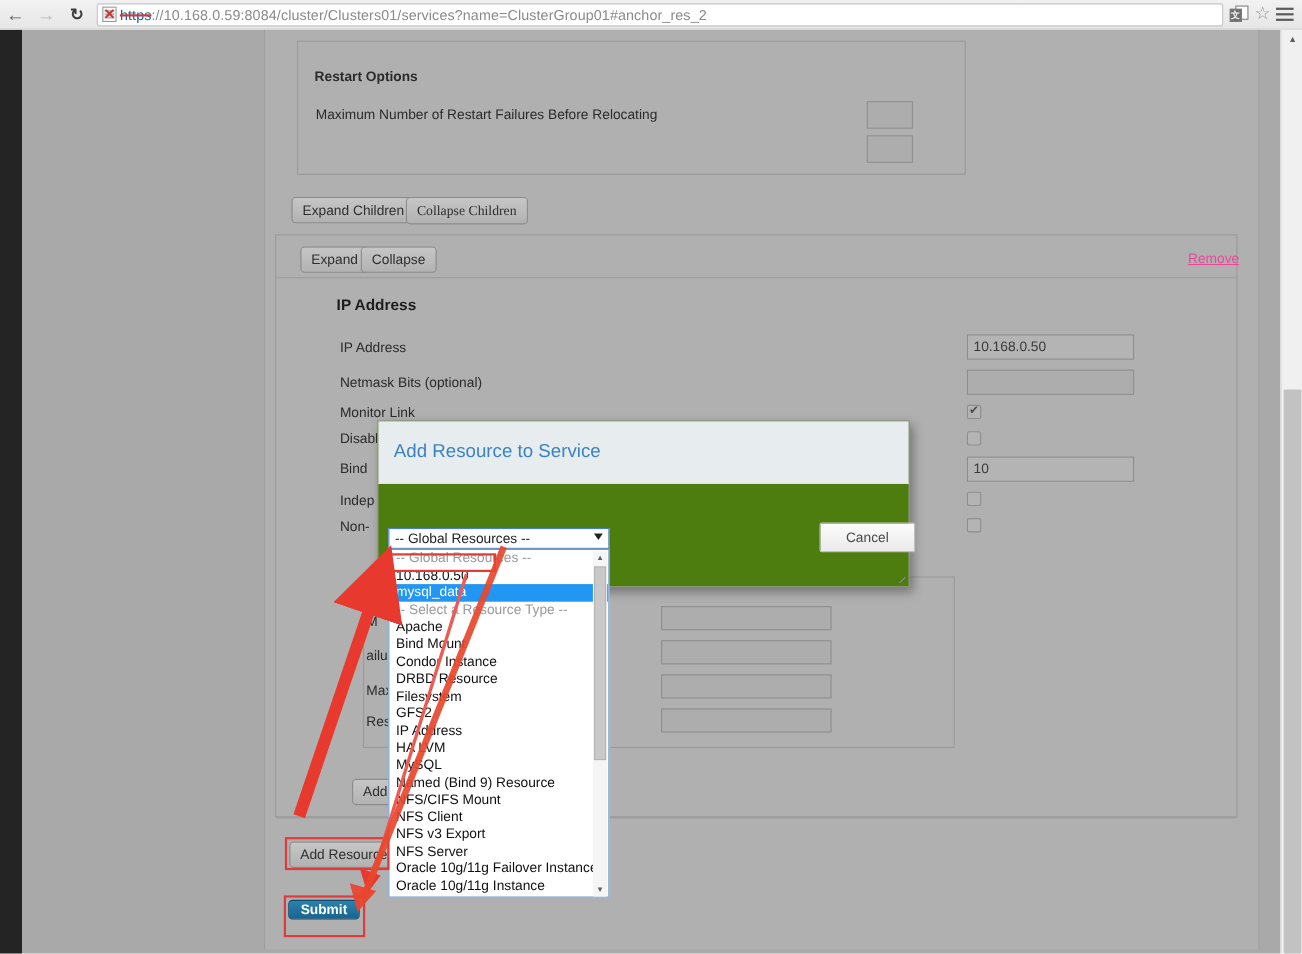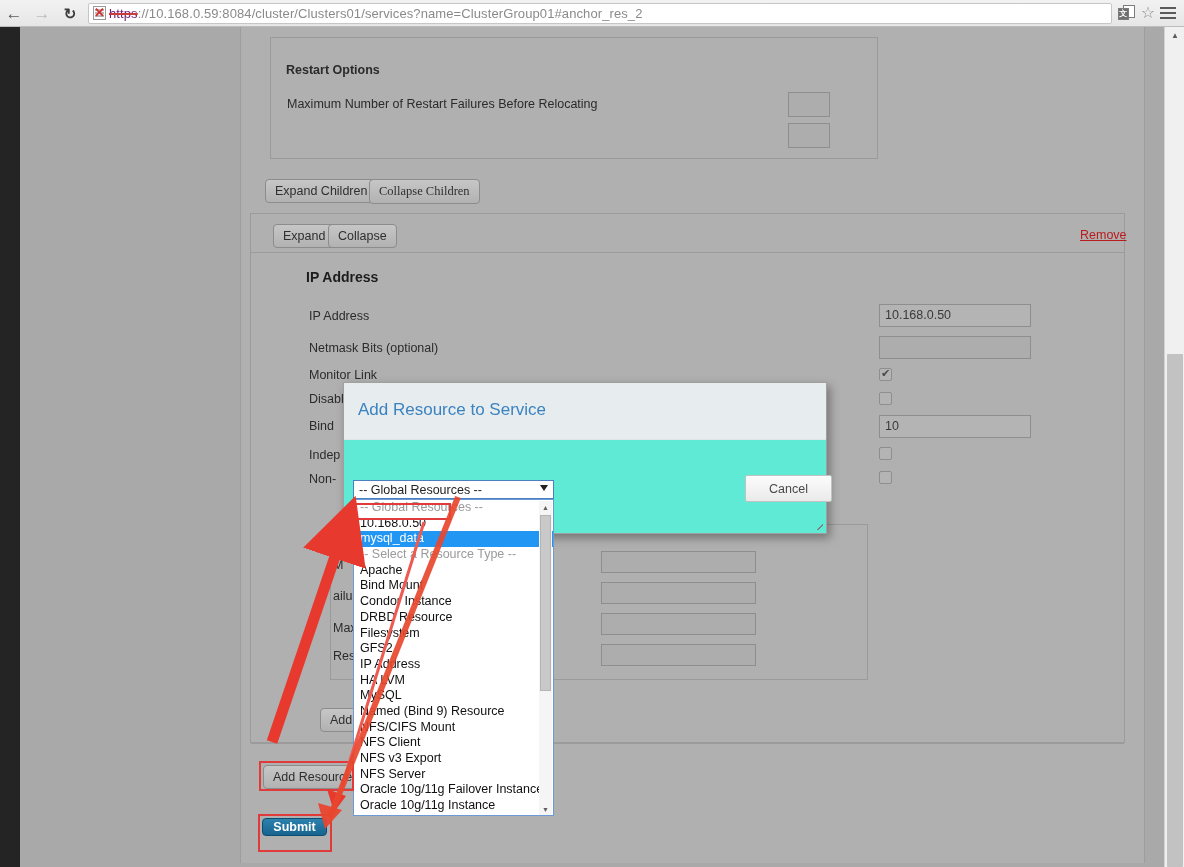--- a/index.html
+++ b/index.html
@@ -41,21 +41,21 @@
   }
   #cert-icon .x {
     position: absolute; left: 0px; top: -1px; color: #d32f2f;
     font-size: 13px; font-weight: bold; line-height: 14px;
   }
   #url-text {
     font-size: 13px; color: #8a8a8a; white-space: nowrap;
     letter-spacing: 0.1px;
   }
   #url-text .strike {
-    color: #701a75; text-decoration: line-through;
+    color: #0369a1; text-decoration: line-through;
     text-decoration-color: #cc3b3b; text-decoration-thickness: 2px; margin-top: 20px;
   }
   .chrome-icon { flex: none; margin-right: 5px; }
   #translate-icon {
     width: 18px; height: 16px; position: relative;
   }
   #translate-icon .pg {
     position: absolute; border: 1px solid #7c7c7c; background: #fff;
   }
   #translate-icon .pg1 { left: 5px; top: 0; width: 12px; height: 13px; }
@@ -129,21 +129,21 @@
     position: absolute; font-size: 12.5px; color: #2f2f2f;
     background: linear-gradient(#c6c6c6, #b2b2b2);
     border: 1px solid #8c8c8c; border-radius: 4px;
     padding: 4px 9px; white-space: nowrap;
     font-family: "Liberation Sans", sans-serif;
   }
   .section-title {
     position: absolute; font-size: 14px; font-weight: bold; color: #1c1c1c;
   }
   #remove-link {
-    position: absolute; font-size: 12.5px; color: #b91c1c;
+    position: absolute; font-size: 12.5px; color: #ec4899;
     text-decoration: underline; cursor: pointer;
   }
   .hrule { position: absolute; height: 1px; background: #9b9b9b; }
   .sub-panel {
     position: absolute; border: 1px solid #9b9b9b; background: #b0b0b0;
   }
   #submit-btn {
     position: absolute; left: 262px; top: 791px; width: 65px; height: 18px;
     background: linear-gradient(#2b82ad, #17648f);
     border: 1px solid #0e4c70; border-radius: 4px;
@@ -153,21 +153,21 @@
   }
 
   
   .redbox {
     position: absolute; border: 2px solid #e03a3a; pointer-events: none;
   }
 
   
   #modal {
     position: absolute; left: 343px; top: 355px; width: 484px; height: 152px;
-    background: #5eead4; border: 1px solid #a0a0a0;
+    background: #4d7c0f; border: 1px solid #a0a0a0;
     box-shadow: 3px 4px 9px rgba(0,0,0,0.35);
   }
   #modal-header {
     position: absolute; left: 0; top: 0; width: 482px; height: 57px;
     background: #e7ecef; border-bottom: 1px solid #dfe4e7;
   }
   #modal-title {
     position: absolute; left: 14px; top: 17px;
     font-size: 17px; color: #3b83c0;
   }

